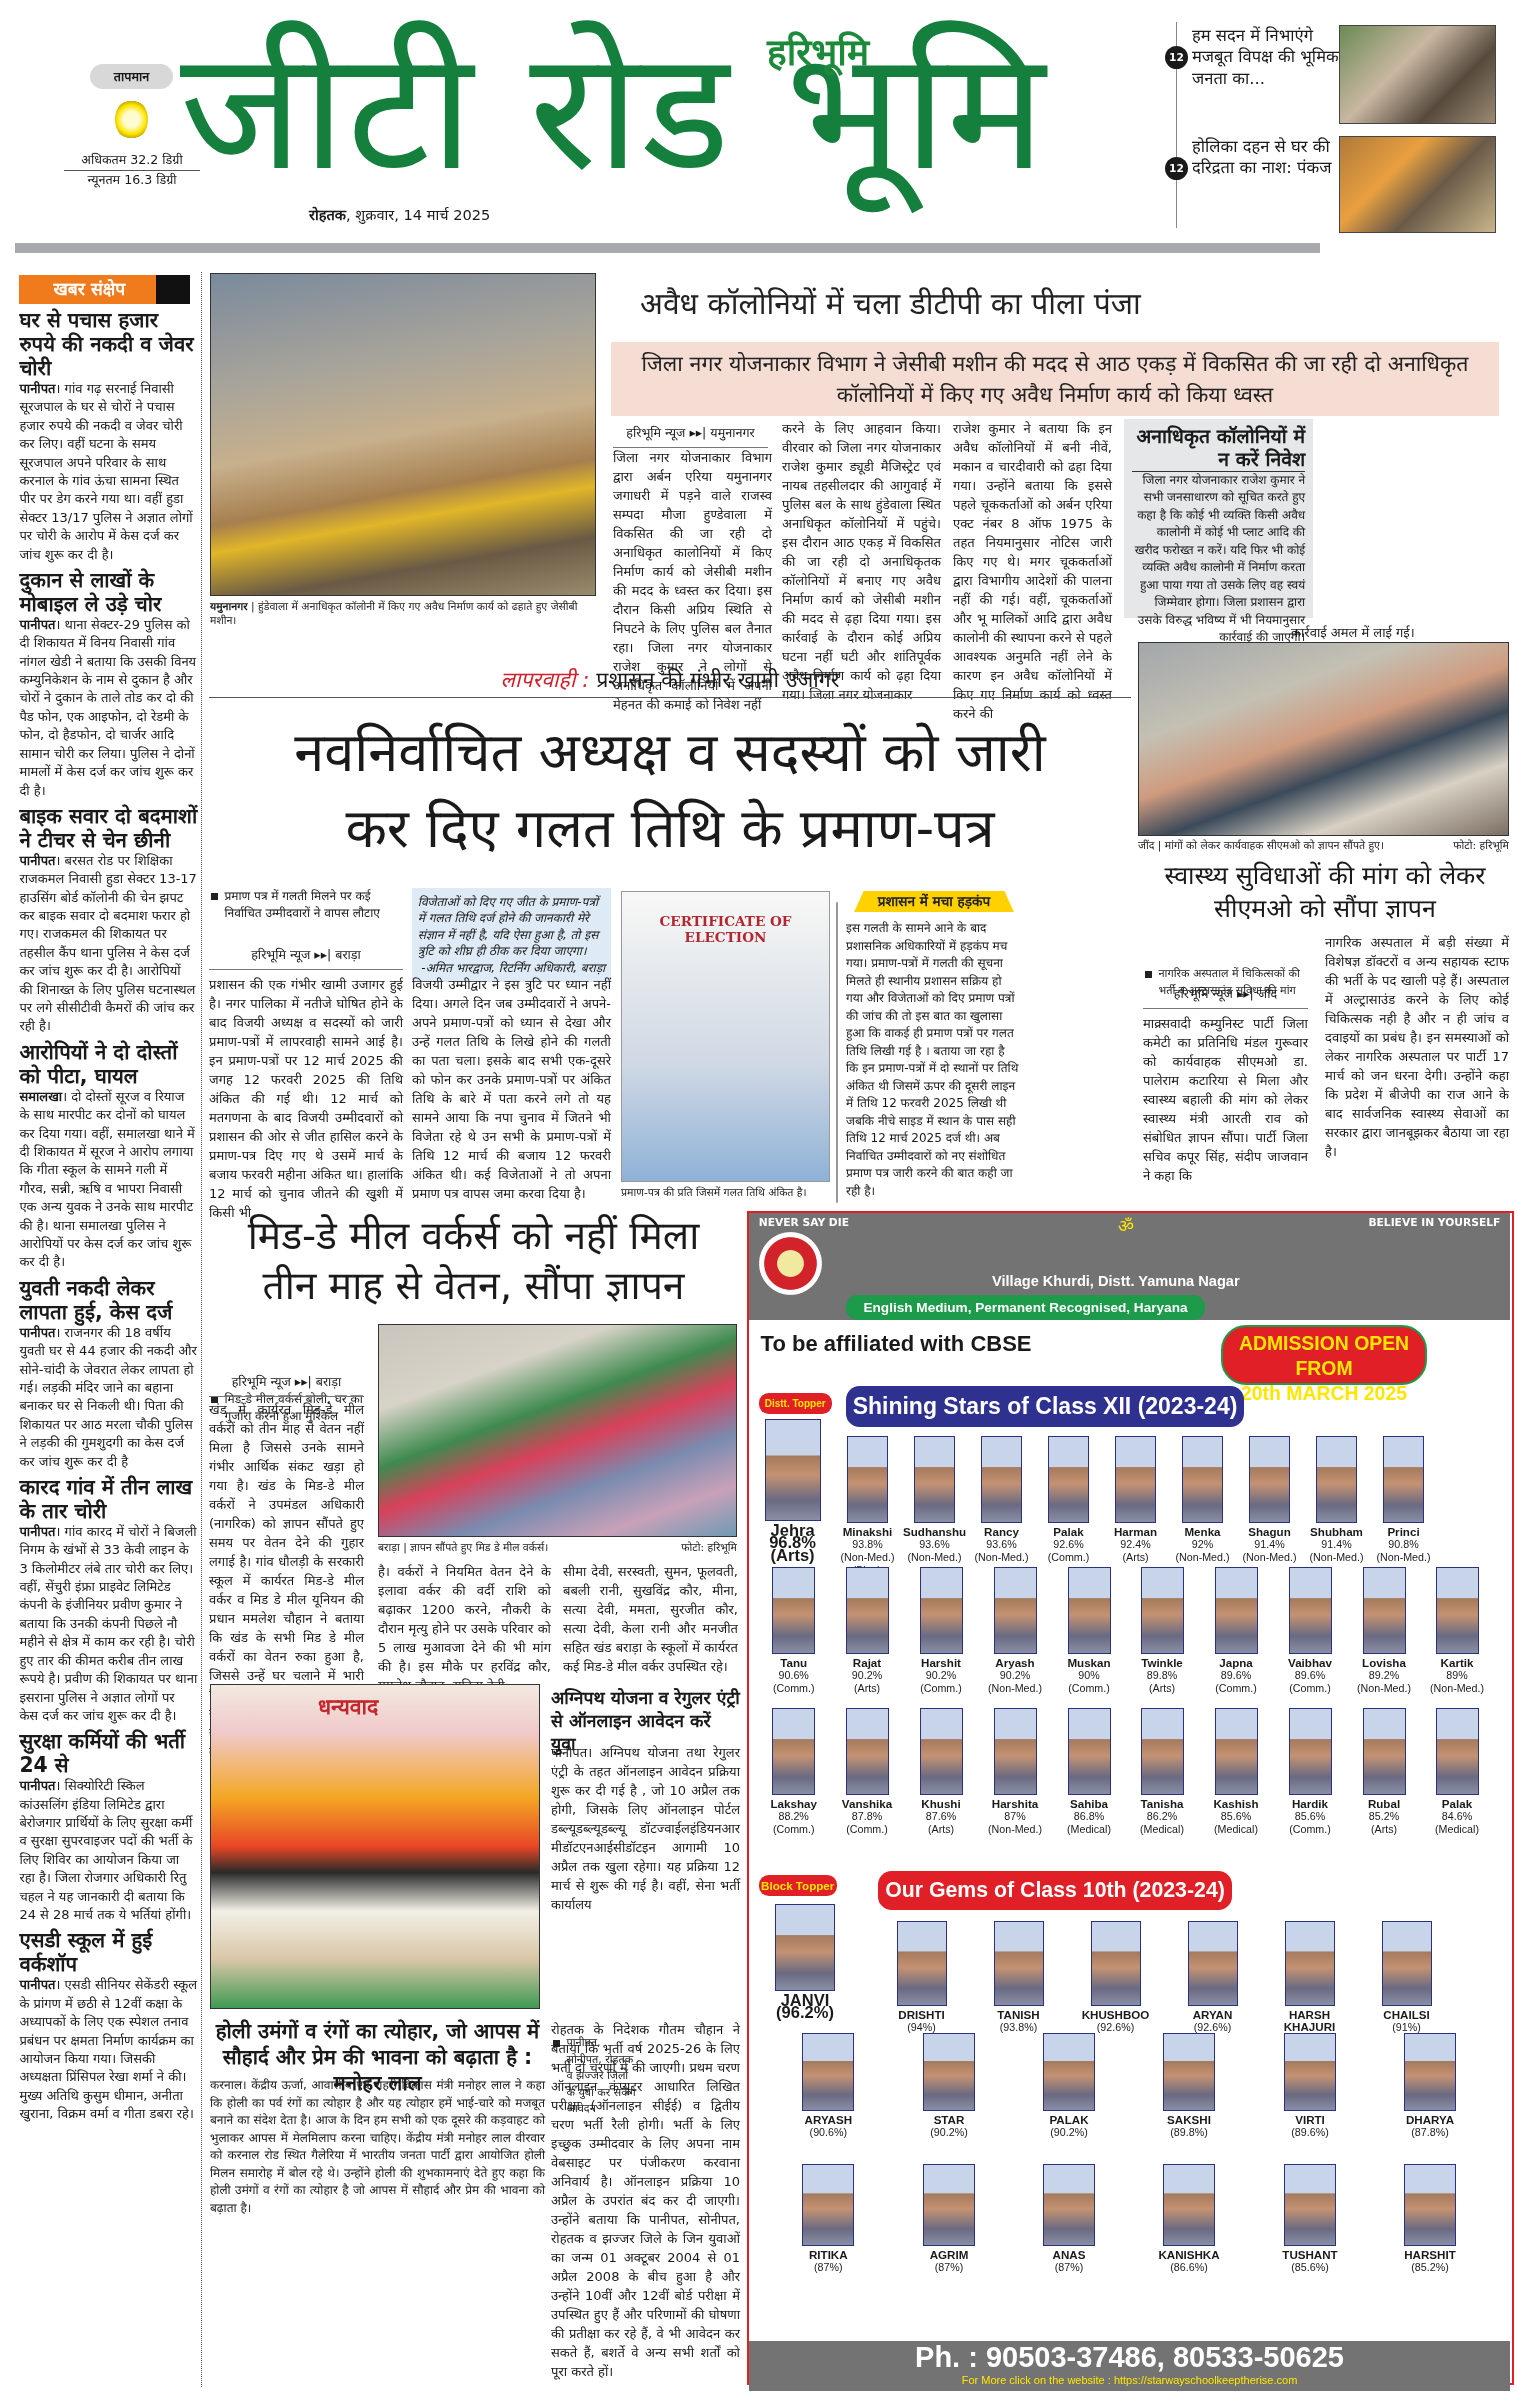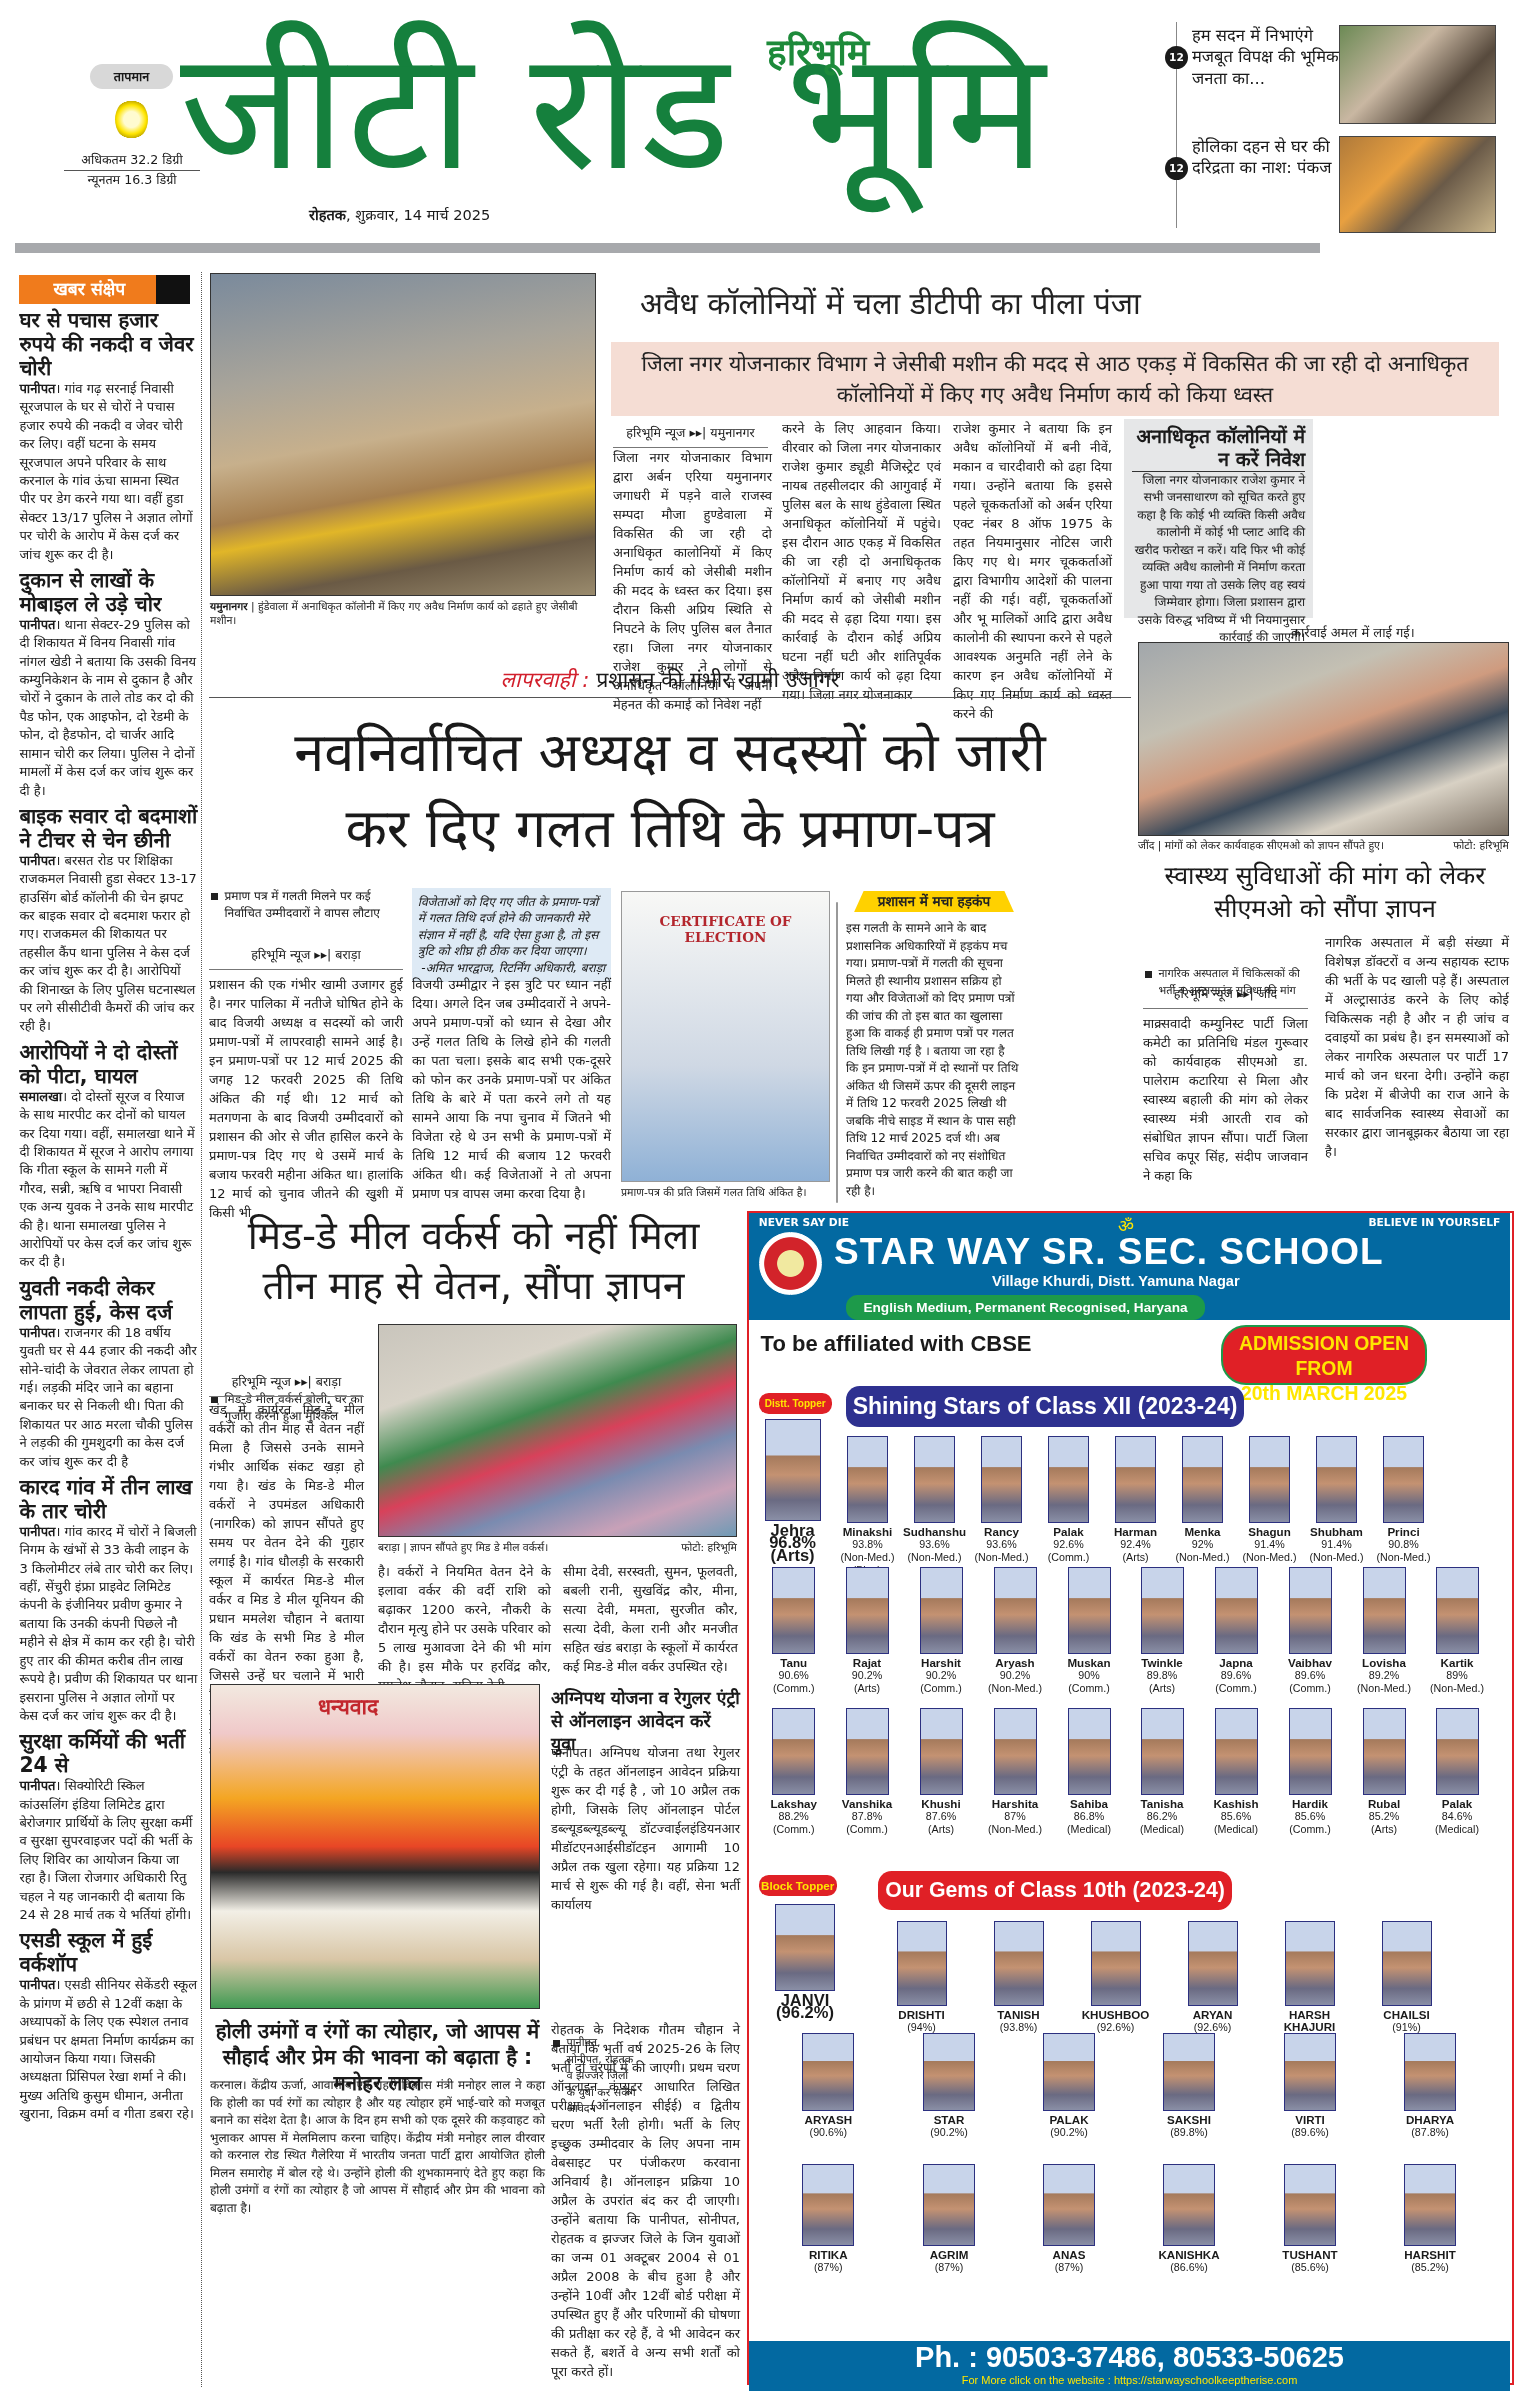--- a/index.html
+++ b/index.html
@@ -39,21 +39,21 @@
 .kicker{font-size:21.3px;text-align:center;border-bottom:1px solid #555;padding-bottom:3.9px}
 .kicker .red{color:#d21f2c;font-style:italic}
 .h-huge{font-size:54px;line-height:70px;text-align:center;font-family:"DejaVu Serif",serif}
 .bullet{font-size:12px;line-height:16.5px;padding-left:15.5px;position:relative}
 .bullet:before{content:"";position:absolute;left:1.9px;top:4.9px;width:6.8px;height:6.8px;background:#222}
 .quote{background:#deeaf5;font-size:12px;line-height:16.5px;font-style:italic;padding:5.8px}
 .cert{background:linear-gradient(180deg,#f8f8f6,#cfd8e4 60%,#8fb1d6);border:1px solid #999;text-align:center}
 .yellow-tag{background:#ffd100;color:#222;font-weight:bold;font-size:13.6px;text-align:center;clip-path:polygon(6% 0,94% 0,100% 100%,0 100%)}
 
 .ad{left:747px;top:1211px;width:767px;height:1174px;border:2.9px solid #e02026;background:#fff}
-.ad-red{background:#0369a1;color:#fff}
+.ad-red{background:#737373;color:#fff}
 .ad .tag{font-size:10.7px;font-weight:bold;color:#fff}
 .stu{position:absolute;text-align:center;font-size:10.7px;line-height:12.6px;font-family:"Liberation Sans",sans-serif}
 .stu .ph{margin:0 auto 2.9px;border:1.9px solid #2c3080;background:linear-gradient(180deg,#c8d4ea 0%,#c8d4ea 35%,#a57a5c 36%,#c49272 55%,#6a6a82 80%,#8a8fa6)}
 .stu .nm{font-weight:bold;font-size:11.6px}
 .stu.big .nm{font-size:16.5px}
 .stu.big .pc{font-size:16.5px;font-weight:bold}
 .bar-blue{background:#2e3190;color:#fff;border-radius:13.6px;font-weight:bold;text-align:center;font-family:"Liberation Sans",sans-serif}
 .bar-red{background:#e02026;color:#fff;border-radius:13.6px;font-weight:bold;text-align:center;font-family:"Liberation Sans",sans-serif}
 .pill-red{background:#e02026;color:#ffe600;border-radius:9.7px;font-weight:bold;font-family:"Liberation Sans",sans-serif;text-align:center}
 </style>
@@ -185,21 +185,20 @@
 <div class="abs col" style="left:551px;top:1743px;width:189px">पानीपत। अग्निपथ योजना तथा रेगुलर एंट्री के तहत ऑनलाइन आवेदन प्रक्रिया शुरू कर दी गई है , जो 10 अप्रैल तक होगी, जिसके लिए ऑनलाइन पोर्टल डब्ल्यूडब्ल्यूडब्ल्यू डॉटज्वाईलइंडियनआर मीडॉटएनआईसीडॉटइन आगामी 10 अप्रैल तक खुला रहेगा। यह प्रक्रिया 12 मार्च से शुरू की गई है। वहीं, सेना भर्ती कार्यालय</div>
 <div class="abs bullet" style="left:551px;top:1936px;width:87px;font-size:11px">पानीपत, सोनीपत, रोहतक व झज्जर जिलों के युवा कर सकेंगे आवेदन</div>
 <div class="abs col" style="left:551px;top:2020px;width:189px">रोहतक के निदेशक गौतम चौहान ने बताया कि भर्ती वर्ष 2025-26 के लिए भर्ती दो चरणों में की जाएगी। प्रथम चरण ऑनलाइन कंप्यूटर आधारित लिखित परीक्षा (ऑनलाइन सीईई) व द्वितीय चरण भर्ती रैली होगी। भर्ती के लिए इच्छुक उम्मीदवार के लिए अपना नाम वेबसाइट पर पंजीकरण करवाना अनिवार्य है। ऑनलाइन प्रक्रिया 10 अप्रैल के उपरांत बंद कर दी जाएगी। उन्होंने बताया कि पानीपत, सोनीपत, रोहतक व झज्जर जिले के जिन युवाओं का जन्म 01 अक्टूबर 2004 से 01 अप्रैल 2008 के बीच हुआ है और उन्होंने 10वीं और 12वीं बोर्ड परीक्षा में उपस्थित हुए हैं और परिणामों की घोषणा की प्रतीक्षा कर रहे हैं, वे भी आवेदन कर सकते हैं, बशर्ते वे अन्य सभी शर्तों को पूरा करते हों।</div>
 
 <div class="abs ad">
   <div class="ad-red" style="position:absolute;left:0;top:0;width:761px;height:107px">
     <div class="tag" style="position:absolute;left:9.7px;top:2.9px">NEVER SAY DIE</div>
     <div style="position:absolute;left:369px;top:0;color:#ffe600;font-size:17.5px">ॐ</div>
     <div class="tag" style="position:absolute;right:9.7px;top:2.9px">BELIEVE IN YOURSELF</div>
     <div style="position:absolute;left:9.7px;top:19.4px;width:63px;height:63px;border-radius:50%;background:radial-gradient(circle,#f1e9a0 30%,#d2232a 32%,#d2232a 60%,#fff 62%);border:1.9px solid #fff"></div>
-    <div style="position:absolute;left:85px;top:17.5px;font-family:'Liberation Sans',sans-serif;font-weight:bold;font-size:37px;letter-spacing:1px">STAR WAY SR. SEC. SCHOOL</div>
     <div style="position:absolute;left:243px;top:60px;font-family:'Liberation Sans',sans-serif;font-weight:bold;font-size:14.6px">Village Khurdi, Distt. Yamuna Nagar</div>
     <div style="position:absolute;left:97px;top:82px;width:359px;height:25px;background:#1d9a4a;border-radius:11.6px;color:#fff;font-family:'Liberation Sans',sans-serif;font-weight:bold;font-size:13.6px;text-align:center;line-height:25px">English Medium, Permanent Recognised, Haryana Board</div>
   </div>
   <div style="position:absolute;left:11.6px;top:118px;font-family:'Liberation Sans',sans-serif;font-weight:bold;font-size:22px">To be affiliated with CBSE</div>
   <div style="position:absolute;left:472px;top:112px;width:206px;height:60px;background:#e02026;border:2.9px solid #1d9a4a;border-radius:25px;color:#ffe600;text-align:center;font-family:'Liberation Sans',sans-serif;font-weight:bold;font-size:19.4px;line-height:25px;padding-top:3.9px">
     <div>ADMISSION OPEN FROM</div>
     <div>20th MARCH 2025</div>
   </div>
   <div class="pill-red" style="position:absolute;left:9.7px;top:180px;width:73px;height:21.3px;font-size:10px;line-height:21.3px">Distt. Topper</div>
   <div class="bar-blue" style="position:absolute;left:97px;top:173px;width:398px;height:41px;font-size:23px;line-height:41px">Shining Stars of Class XII (2023-24)</div>

